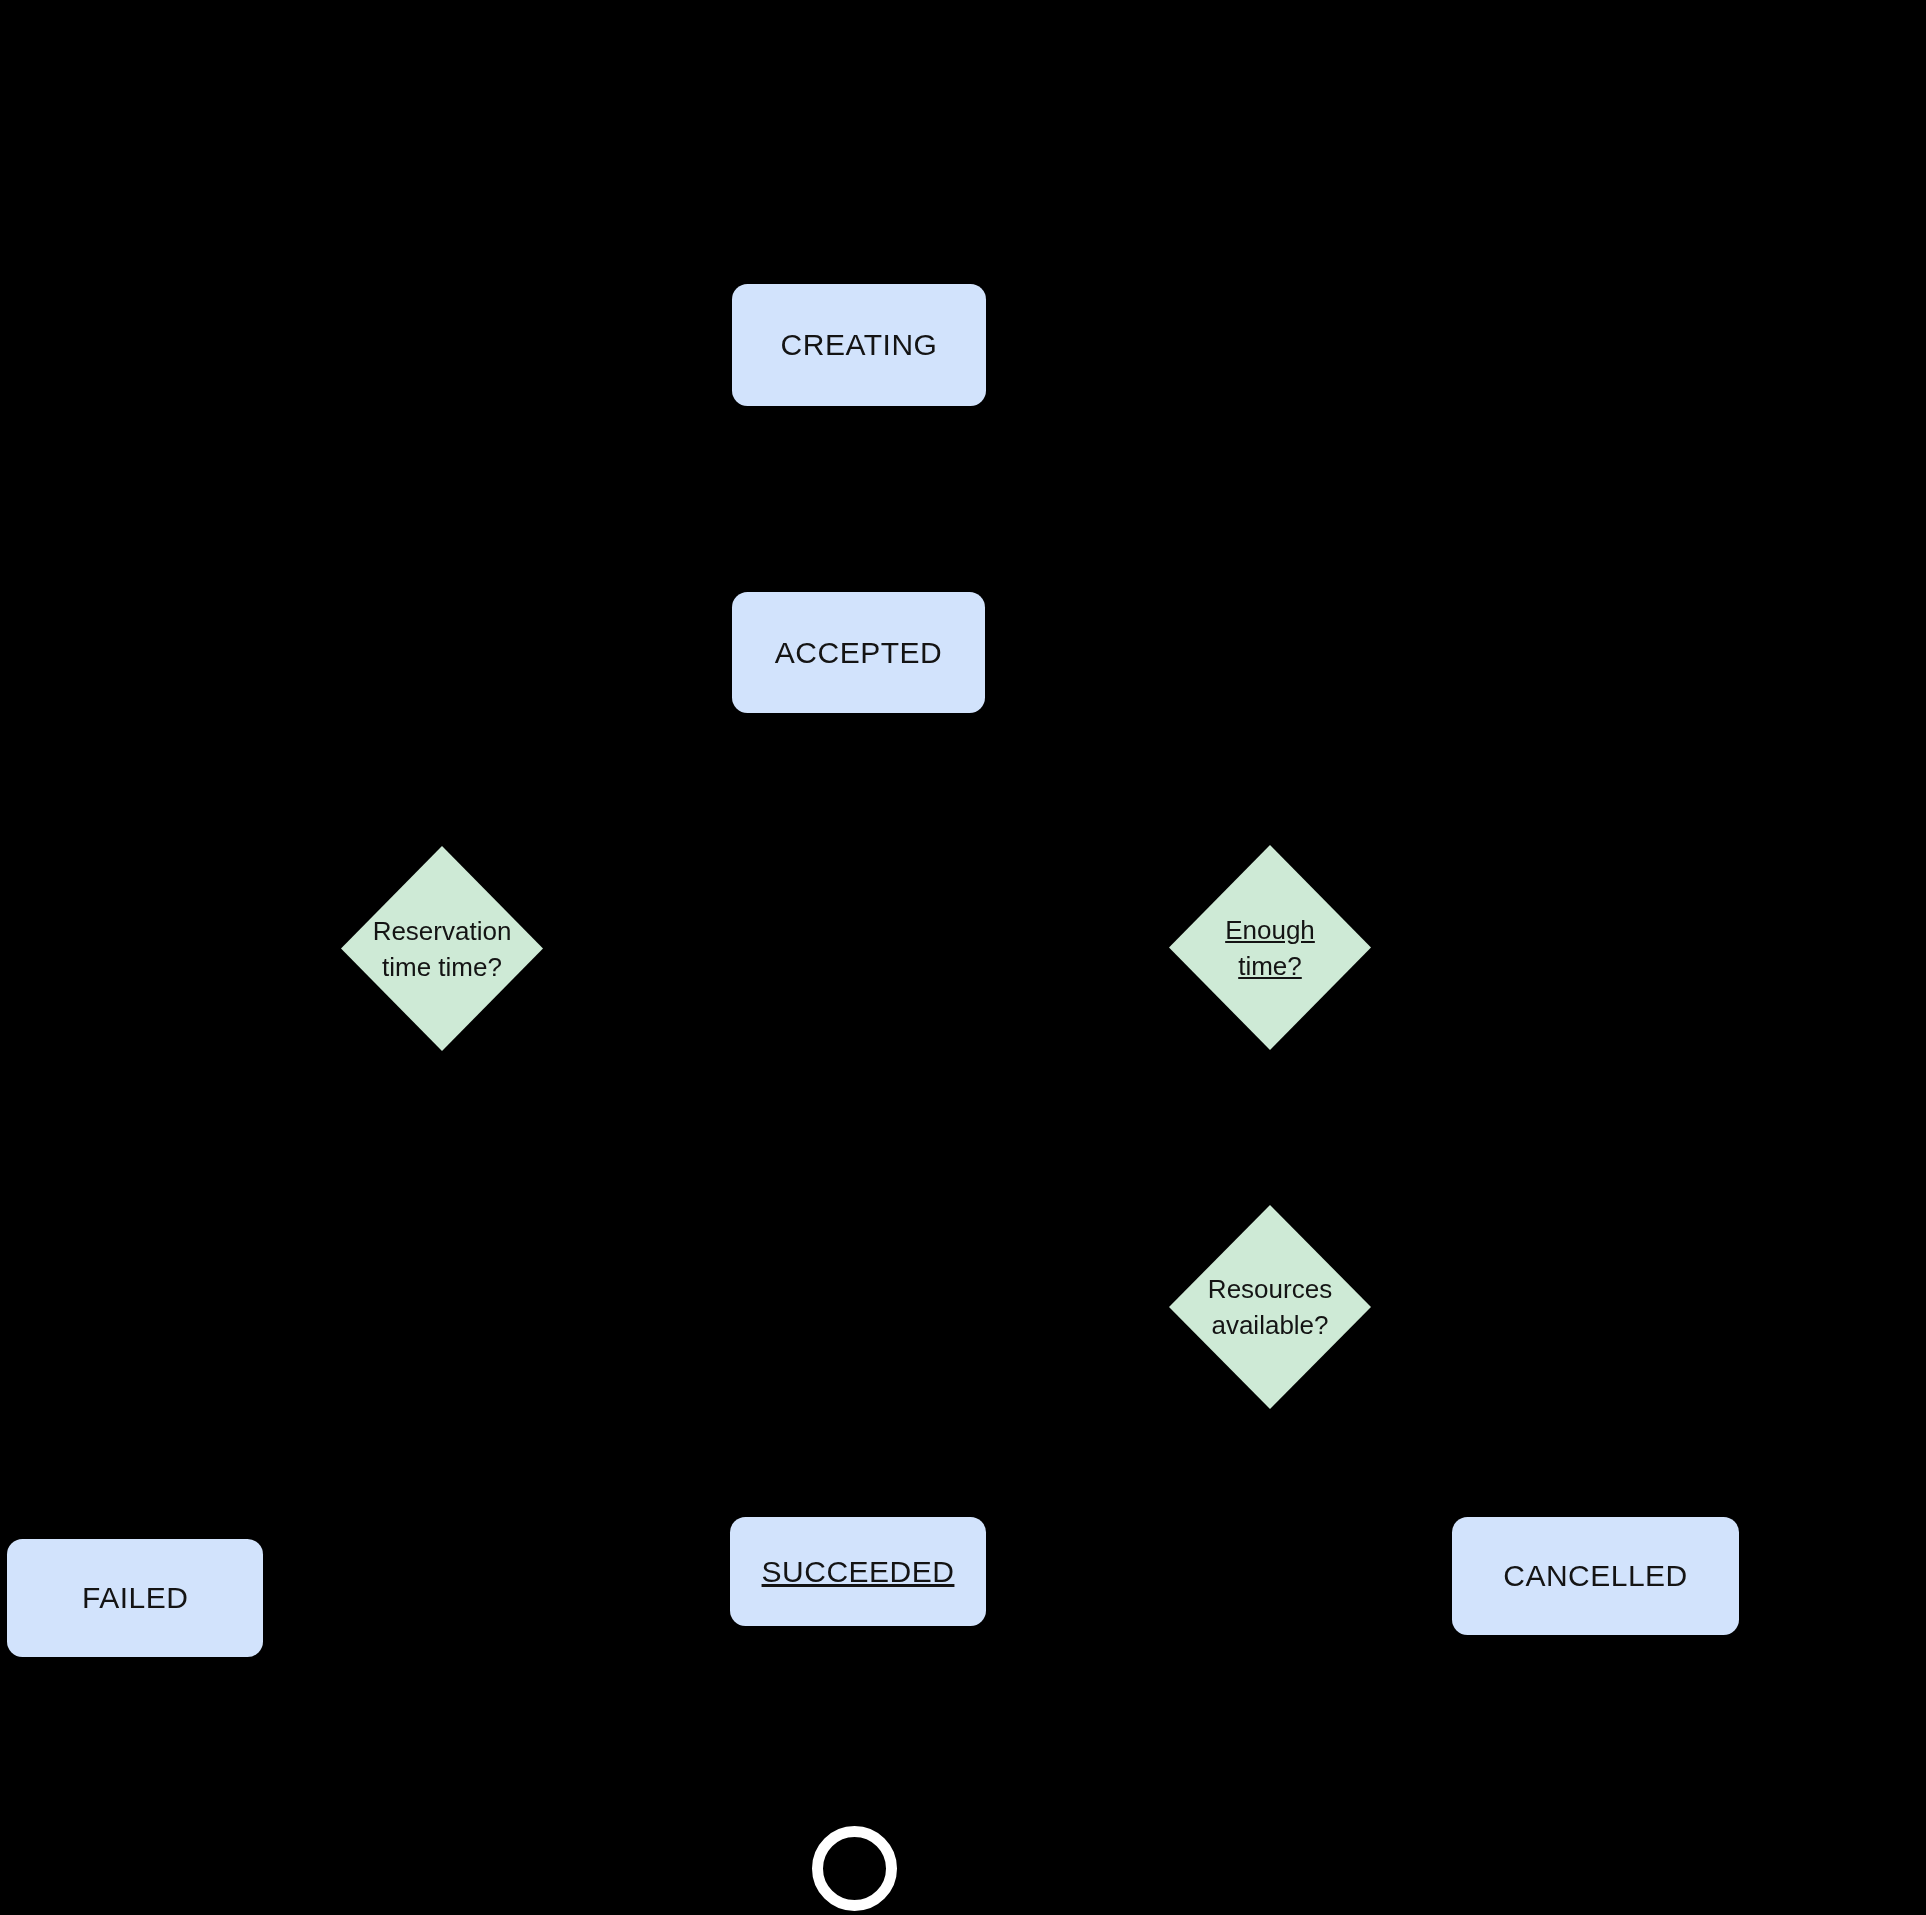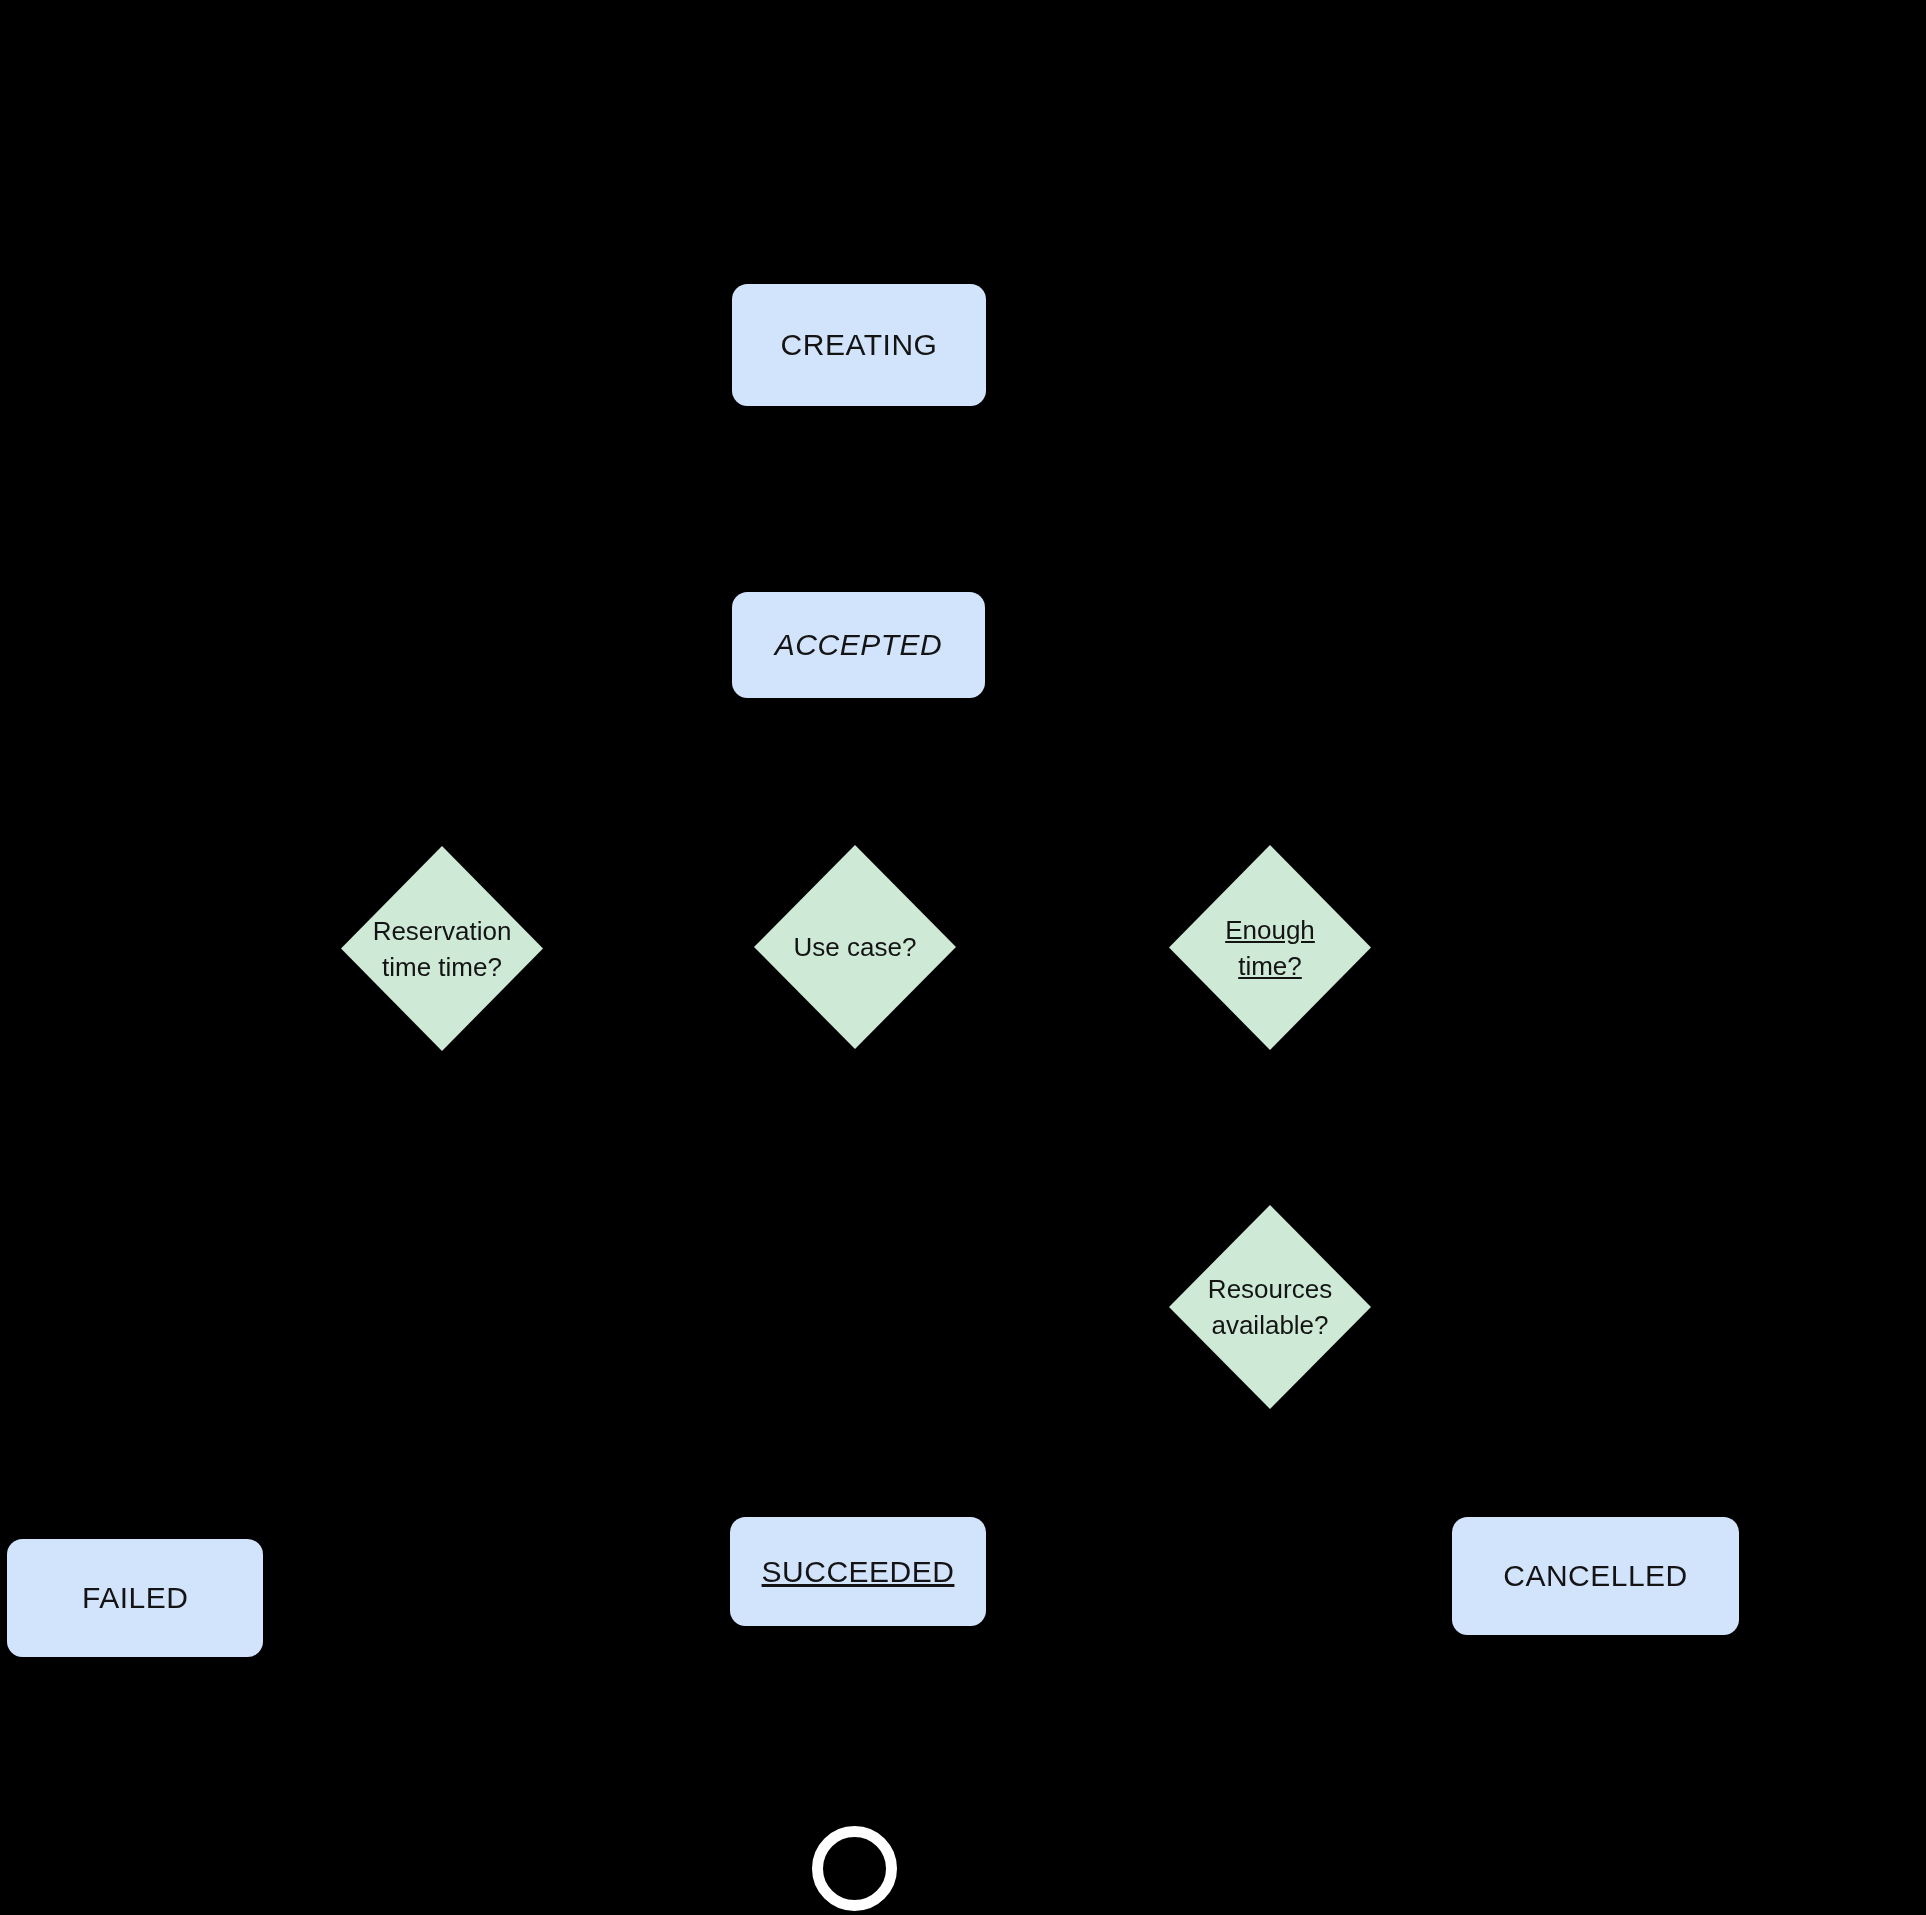--- a/index.html
+++ b/index.html
@@ -37,21 +37,21 @@
     justify-content: center;
     text-align: center;
     color: var(--label_text, #141414);
     font-size: 26px;
     line-height: 36px;
     white-space: nowrap;
   }
   .decision span { display: block; }
 
   #node-creating  { left: 732px; top: 284px;  width: 254px; height: 122px; }
-  #node-accepted  { left: 732px; top: 592px; width: 253px; height: 106px; font-style: italic; }
+  #node-accepted  { left: 732px; top: 592px; width: 253px; height: 121px; }
   #node-failed    { left: 7.2px;   top: 1517px; width: 256px; height: 118px; margin-top: 22px; }
   #node-succeeded { left: 730px; top: 1517px; width: 256px; height: 109px; text-decoration: underline; }
   #node-cancelled { left: 1452px; top: 1517px; width: 287px; height: 118px; }
 
   #decision-reservation-start-time { left: 341px;  top: 846px; width: 202px; height: 205px; }
   #decision-use-case               { left: 754px; top: 845px; width: 202px; height: 204px; }
   #decision-enough-quota           { left: 1169px; top: 845px; width: 202px; height: 205px; text-decoration: underline; }
   #decision-resources-available    { left: 1169px; top: 1205px; width: 202px; height: 204px; }
 
   #end-terminator {
@@ -77,23 +77,20 @@
 
   <div class="state" id="node-accepted">
     <span>ACCEPTED</span>
   </div>
 
   <div class="decision" id="decision-reservation-start-time">
     <span>Reservation</span>
     <span>time time?</span>
   </div>
 
-  <div class="decision" id="decision-use-case">
-    <span>Use case?</span>
-  </div>
 
   <div class="decision" id="decision-enough-quota">
     <span>Enough</span>
     <span>time?</span>
   </div>
 
   <div class="decision" id="decision-resources-available">
     <span>Resources</span>
     <span>available?</span>
   </div>

